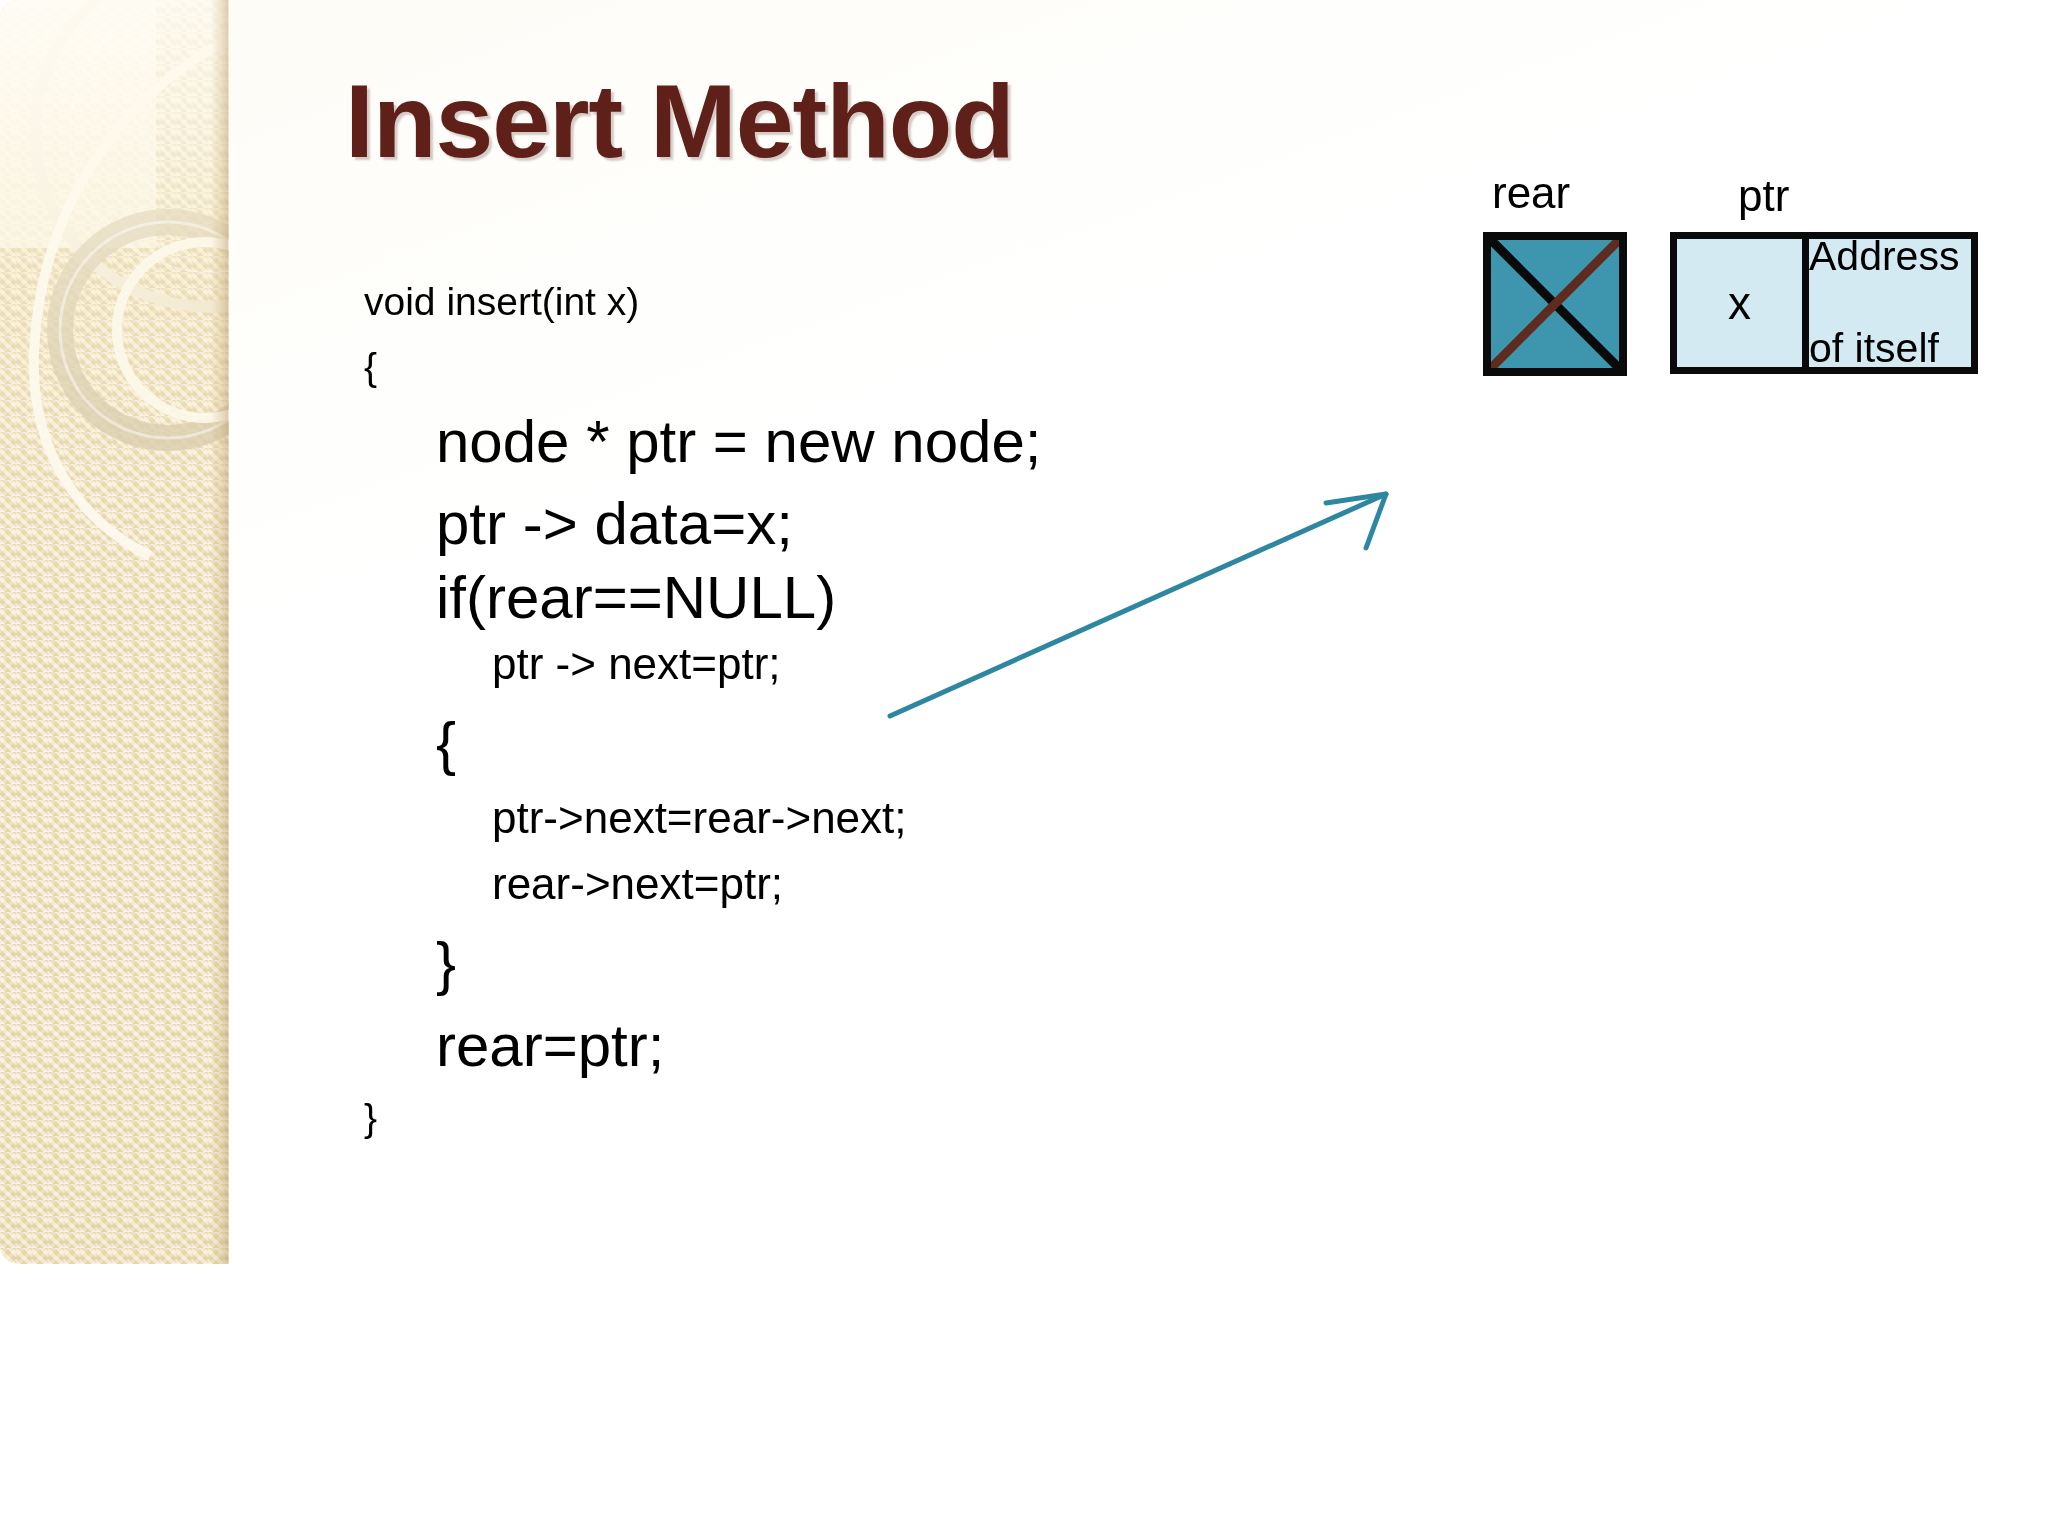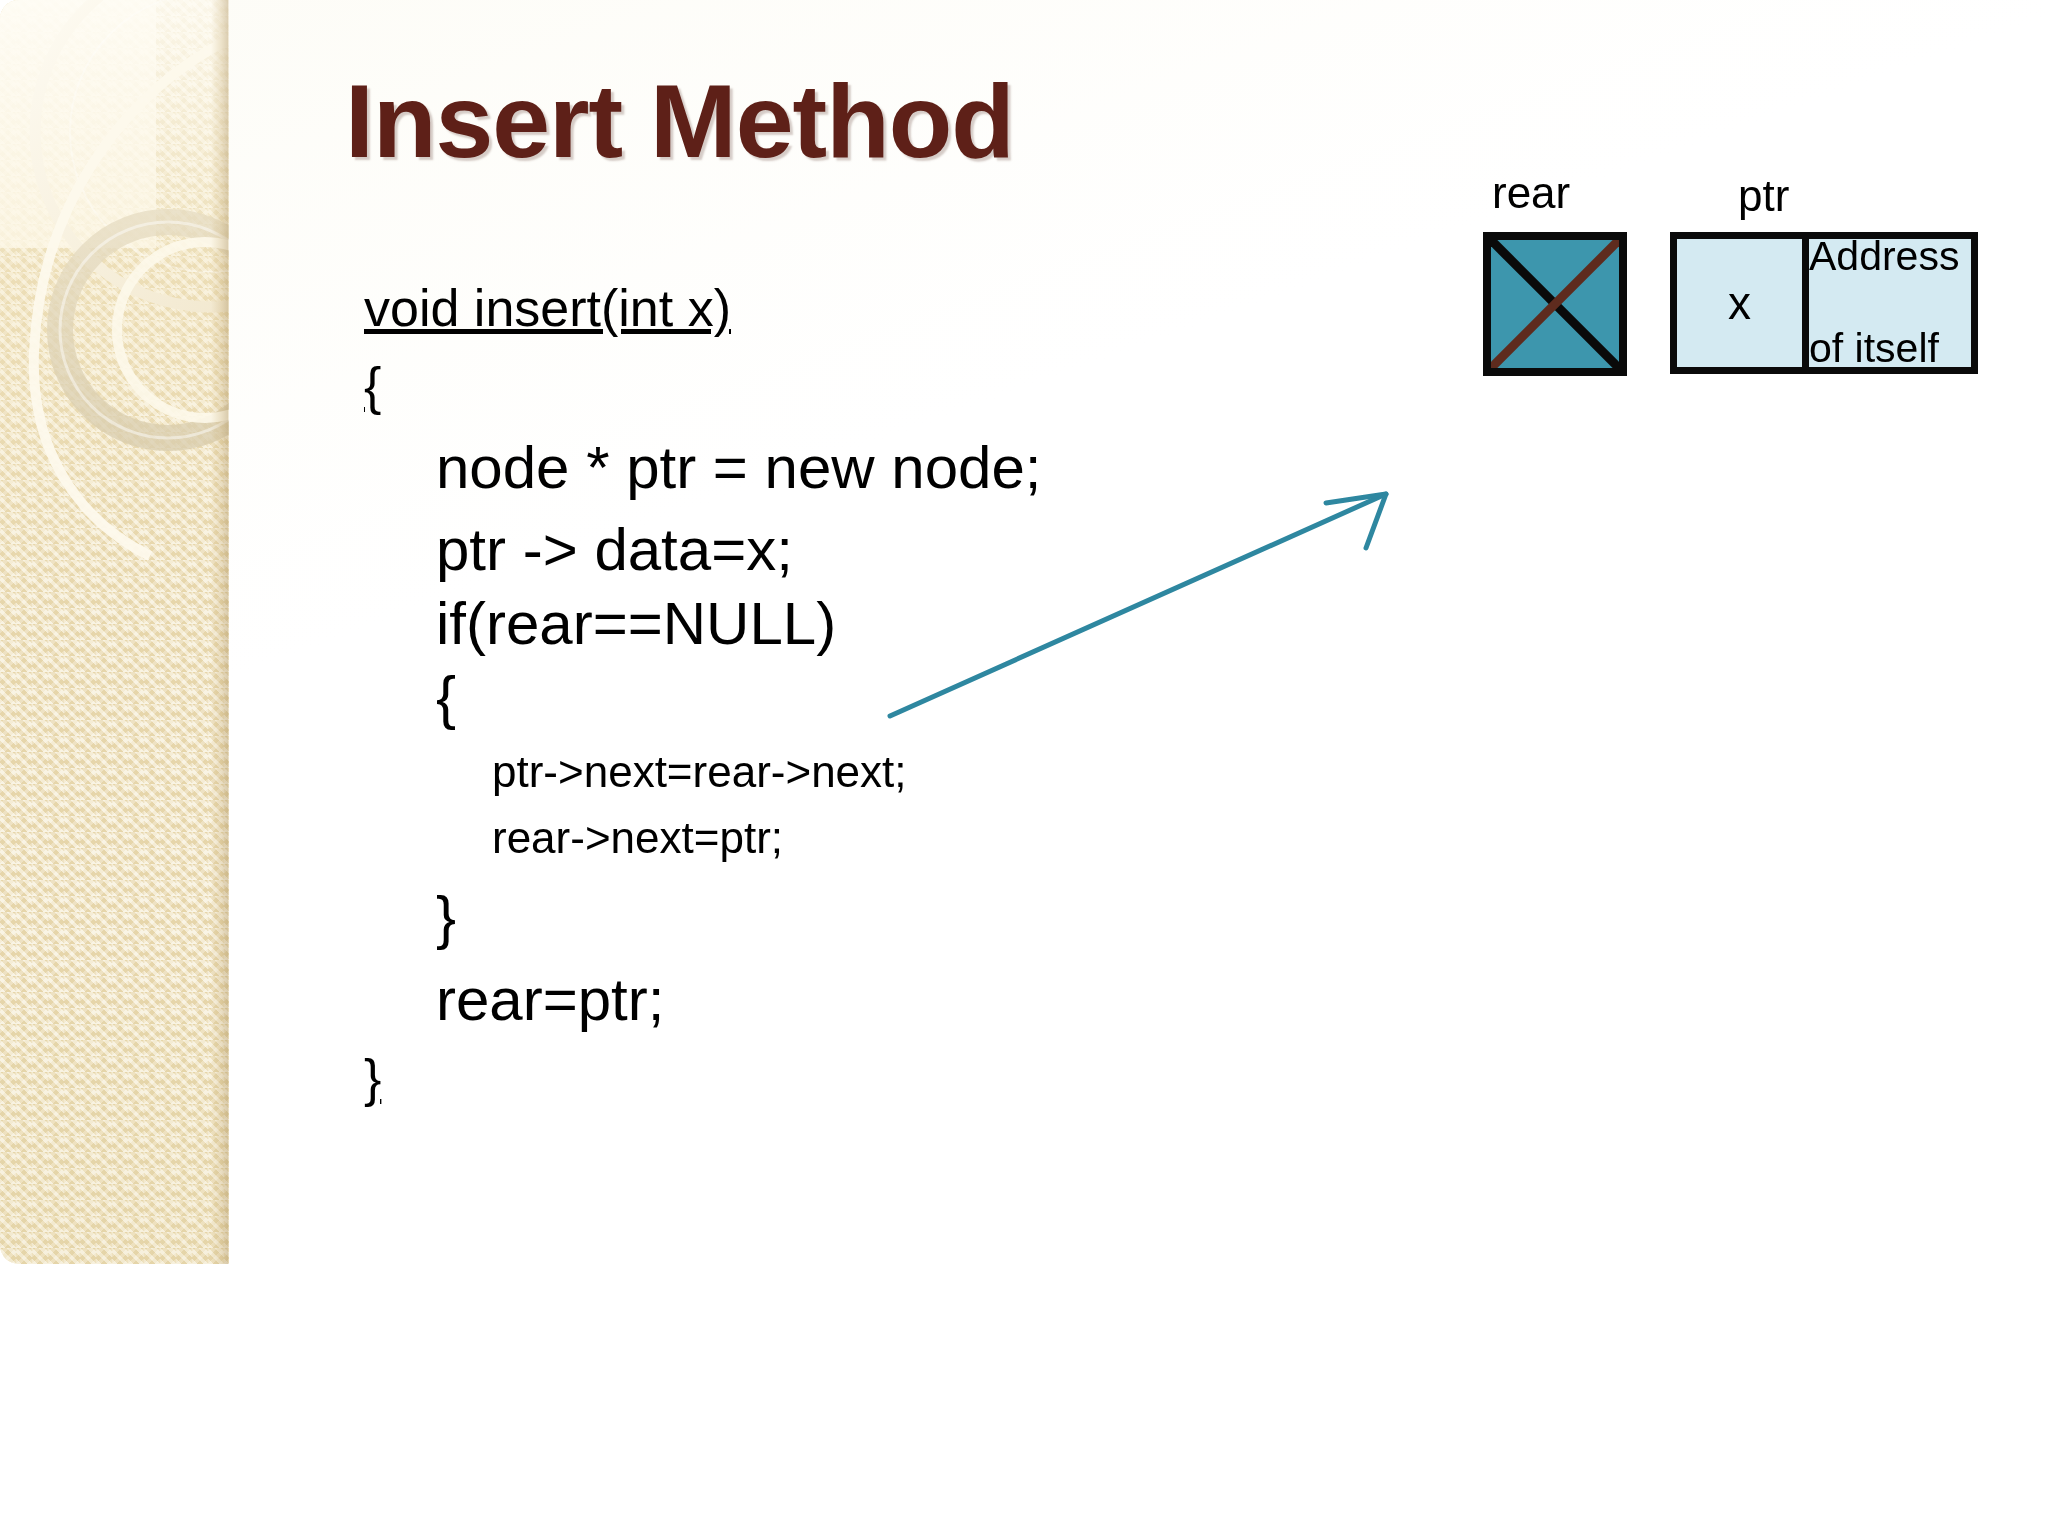--- a/index.html
+++ b/index.html
@@ -87,21 +87,21 @@
     position: absolute;
     left: 364px;
     top: 282px;
     width: 900px;
     color: #000000;
   }
   .cl {
     white-space: pre;
     line-height: 1.00;
   }
-  .lvl0 { font-size: 52px; padding-left: 0px;   margin-bottom: 26px; text-decoration: underline; }
+  .lvl0 { font-size: 39px; padding-left: 0px;   margin-bottom: 26px; }
   .lvl1 { font-size: 60px; padding-left: 72px;  margin-bottom: 22px; }
   .lvl1t{ font-size: 60px; padding-left: 72px;  margin-bottom: 14px; }
   .lvl2 { font-size: 44px; padding-left: 128px; margin-bottom: 28px; }
   .lvl2b{ font-size: 44px; padding-left: 128px; margin-bottom: 22px; }
 
   
   #arrow {
     position: absolute;
     left: 0; top: 0;
     width: 2048px; height: 1536px;
@@ -213,20 +213,21 @@
   </div>
 
   <div id="title">Insert Method</div>
 
   <div id="code">
     <div class="cl lvl0">void insert(int x)</div>
     <div class="cl lvl0">{</div>
     <div class="cl lvl1">node * ptr = new node;</div>
     <div class="cl lvl1t">ptr -&gt; data=x;</div>
     <div class="cl lvl1t">if(rear==NULL)</div>
+    <div class="cl lvl2">ptr -&gt; next=ptr;</div>
     <div class="cl lvl1">{</div>
     <div class="cl lvl2b">ptr-&gt;next=rear-&gt;next;</div>
     <div class="cl lvl2">rear-&gt;next=ptr;</div>
     <div class="cl lvl1">}</div>
     <div class="cl lvl1">rear=ptr;</div>
     <div class="cl lvl0">}</div>
   </div>
 
   <svg id="arrow">
     <line id="arrow-line" x1="890" y1="716" x2="1386" y2="494" stroke="#2e87a0" stroke-width="5" stroke-linecap="round"></line>

